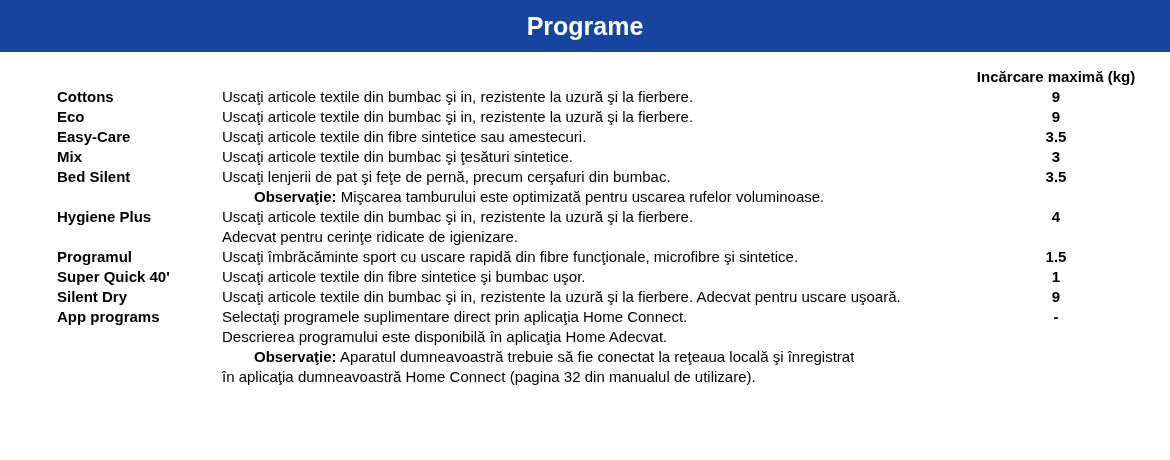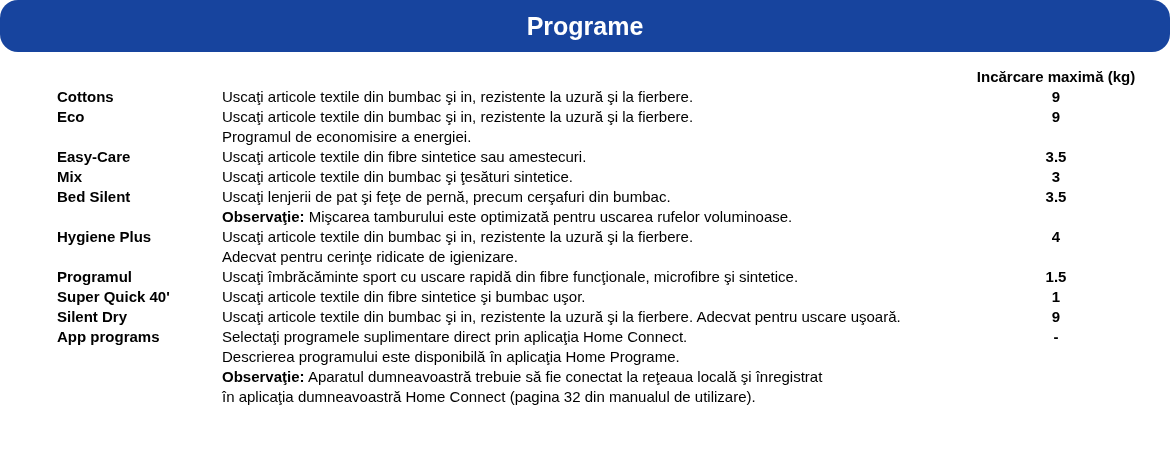--- a/index.html
+++ b/index.html
@@ -5,39 +5,38 @@
   html, body { margin: 0; padding: 0; }
   body {
     width: 1170px; height: 460px; overflow: hidden;
     background: #ffffff; color: #000000;
     font-family: "Liberation Sans", sans-serif;
   }
   .title-bar {
     width: 100%; height: 52px;
     display: flex; align-items: center; justify-content: center;
     background: #17449e;
-    border-radius: 18px;
   }
   .title {
     color: #ffffff; font-weight: bold; font-size: 25px;
   }
   .content { padding: 15px 0 0 57px; }
   .grid-row {
     display: grid;
     grid-template-columns: 165px 790px 88px;
     align-items: start;
     font-size: 15px; line-height: 20px;
   }
   .hdr-row { }
   .name-cell { font-weight: bold; }
   .desc-cell {}
   .desc-line {}
   .load-cell { display: flex; justify-content: center; }
   .load-cell > span { white-space: nowrap; font-weight: bold; }
-  .note-label { font-weight: bold; }
+  .note-label { font-weight: bold; margin-left: 32px; }
 </style>
 </head>
 <body style="color: rgb(0, 0, 0);">
 
 <div class="title-bar" style="background: rgb(23, 68, 158);">
   <div class="title" style="color: rgb(255, 255, 255);">Programe</div>
 </div>
 
 <div class="content">
   <div class="grid-row hdr-row">
@@ -54,21 +53,20 @@
           <div class="desc-line"><span>Uscaţi articole textile din bumbac şi in, rezistente la uzură şi la fierbere.</span></div>
         </div>
     <div class="load-cell">
       <span>9</span>
     </div>
   </div>
       <div class="grid-row">
     <div class="name-cell">Eco</div>
     <div class="desc-cell">
           <div class="desc-line"><span>Uscaţi articole textile din bumbac şi in, rezistente la uzură şi la fierbere.</span></div>
-          <div class="desc-line"><span>Programul de economisire a energiei.</span></div>
         </div>
     <div class="load-cell">
       <span>9</span>
     </div>
   </div>
       <div class="grid-row">
     <div class="name-cell">Easy-Care</div>
     <div class="desc-cell">
           <div class="desc-line"><span>Uscaţi articole textile din fibre sintetice sau amestecuri.</span></div>
         </div>
@@ -129,21 +127,21 @@
           <div class="desc-line"><span>Uscaţi articole textile din bumbac şi in, rezistente la uzură şi la fierbere. Adecvat pentru uscare uşoară.</span></div>
         </div>
     <div class="load-cell">
       <span>9</span>
     </div>
   </div>
       <div class="grid-row">
     <div class="name-cell">App programs</div>
     <div class="desc-cell">
           <div class="desc-line"><span>Selectaţi programele suplimentare direct prin aplicaţia Home Connect.</span></div>
-          <div class="desc-line"><span>Descrierea programului este disponibilă în aplicaţia Home Programe.</span></div>
+          <div class="desc-line"><span>Descrierea programului este disponibilă în aplicaţia Home Adecvat.</span></div>
           <div class="desc-line"><span class="note-label">Observaţie:</span><span> Aparatul dumneavoastră trebuie să fie conectat la reţeaua locală şi înregistrat</span></div>
           <div class="desc-line"><span>în aplicaţia dumneavoastră Home Connect (pagina 32 din manualul de utilizare).</span></div>
         </div>
     <div class="load-cell">
       <span>-</span>
     </div>
   </div>
     </div>
 </div>
 

